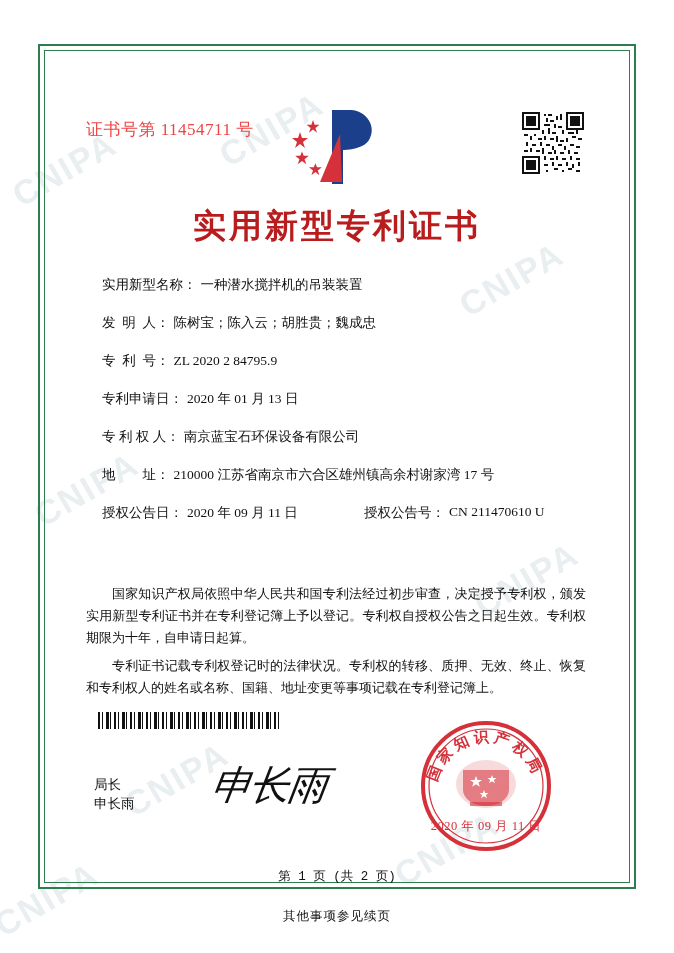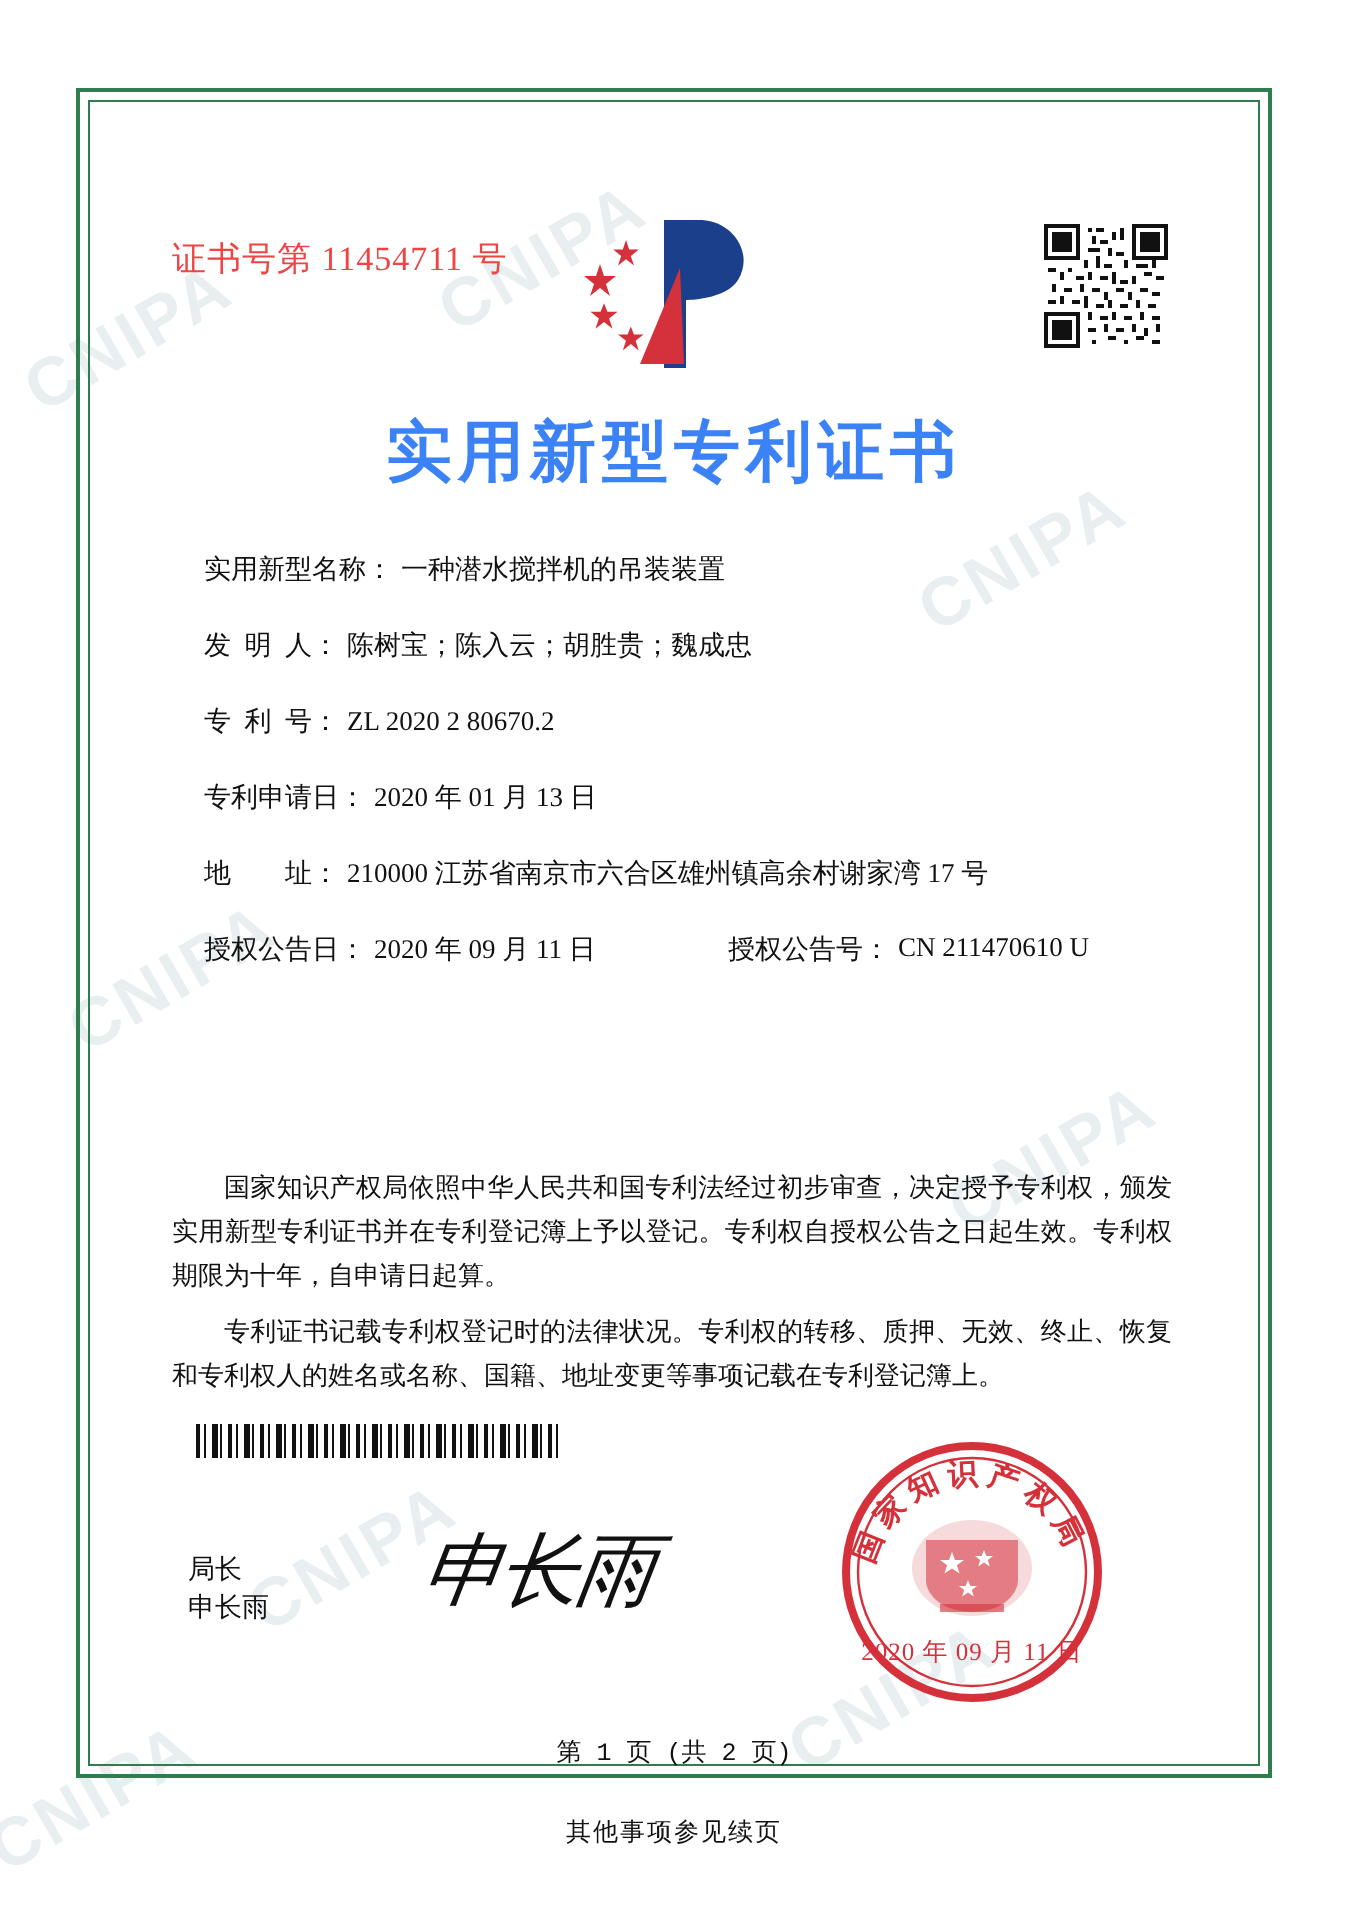--- a/index.html
+++ b/index.html
@@ -84,21 +84,21 @@
 
   .title {
     position: absolute;
     left: 0;
     right: 0;
     top: 204px;
     text-align: center;
     font-size: 33px;
     font-weight: bold;
     letter-spacing: 3px;
-    color: #3b82f6;
+    color: #b91c1c;
     font-family: "DejaVu Serif", serif;
   }
 
   
   .fields {
     position: absolute;
     left: 86px;
     top: 276px;
     width: 500px;
     font-size: 13.5px;
@@ -336,25 +336,29 @@
   <div class="row">
     <span class="label">实用新型名称：</span>
     <span class="value">一种潜水搅拌机的吊装装置</span>
   </div>
   <div class="row">
     <span class="label">发  明  人：</span>
     <span class="value">陈树宝；陈入云；胡胜贵；魏成忠</span>
   </div>
   <div class="row">
     <span class="label">专  利  号：</span>
-    <span class="value">ZL 2020 2 80670.2</span>
+    <span class="value">ZL 2020 2 84795.9</span>
   </div>
   <div class="row">
     <span class="label">专利申请日：</span>
     <span class="value">2020 年 01 月 13 日</span>
+  </div>
+  <div class="row">
+    <span class="label">专 利 权 人：</span>
+    <span class="value">南京蓝宝石环保设备有限公司</span>
   </div>
   <div class="row">
     <span class="label">地        址：</span>
     <span class="value">210000 江苏省南京市六合区雄州镇高余村谢家湾 17 号</span>
   </div>
   <div class="row-two">
     <span class="half-left">
       <span class="label">授权公告日：</span>
       <span class="value">2020 年 09 月 11 日</span>
     </span>

